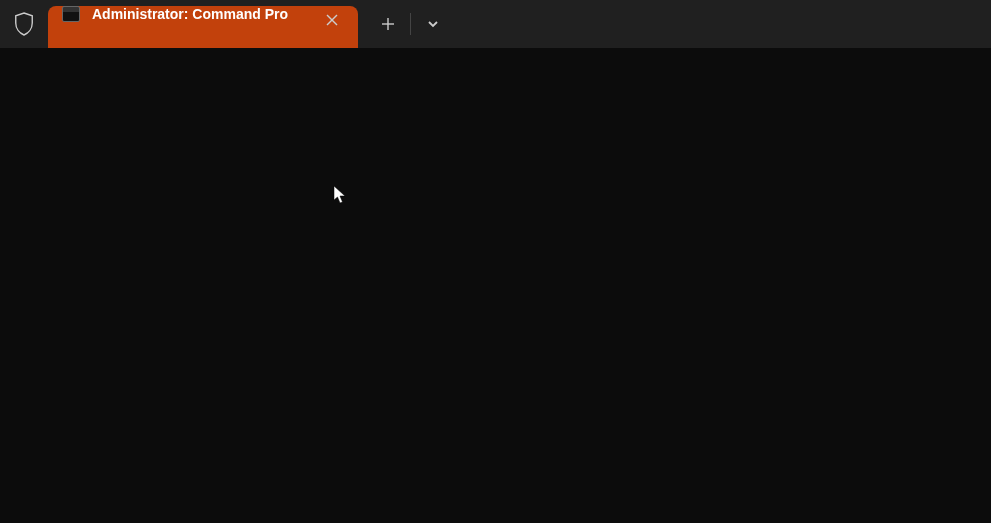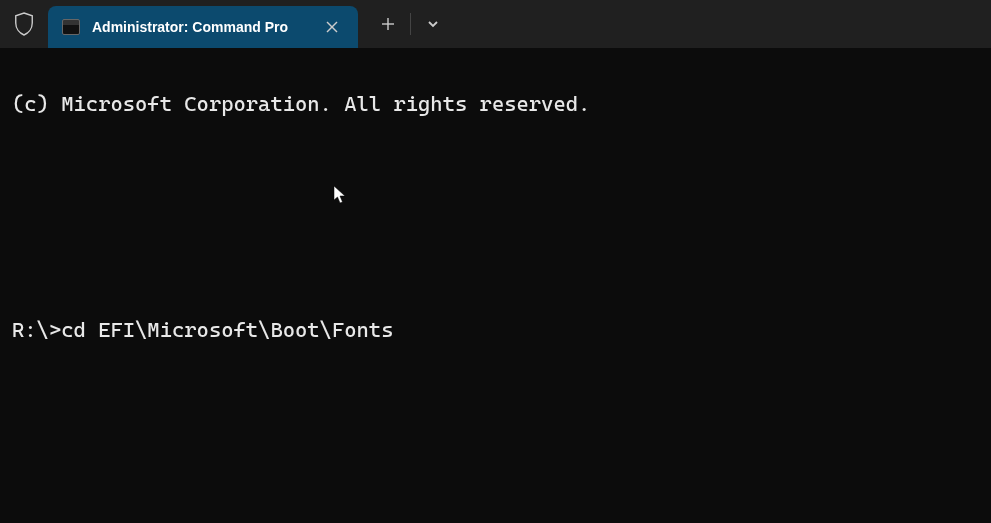--- a/index.html
+++ b/index.html
@@ -24,23 +24,23 @@
       justify-content: center;
     }
     .shield-icon {
       width: 22px;
       height: 26px;
       stroke: #cccccc;
       stroke-width: 1.5;
       fill: none;
     }
     .tab {
-      background: #0c4a6e;
+      background: #c2410c;
       display: flex;
-      align-items: center;
+      align-items: flex-start;
       padding: 0 12px 0 14px;
       gap: 12px;
       border-top-left-radius: 8px;
       border-top-right-radius: 8px;
       margin-top: 6px;
       height: 42px;
       min-width: 310px;
     }
     .tab-appicon {
       width: 18px;
@@ -159,25 +159,23 @@
     <div class="divider"></div>
     <div class="action-btn chevron">
       <svg viewBox="0 0 12 12">
         <polyline points="2,4 6,8 10,4"></polyline>
       </svg>
     </div>
   </div>
 </div>
 
 <div class="terminal">
-<span class="line">(c) Microsoft Corporation. All rights reserved.</span>
 <div class="blank"></div>
 <div class="blank"></div>
 <div class="blank"></div>
-<span class="line">R:\&gt;cd EFI\Microsoft\Boot\Fonts</span>
 
 
 
 <div class="cursor-pointer">
   <svg viewBox="0 0 14 20">
     <path d="M1 1 L1 15 L4.5 12 L7 18 L9.5 17 L7 11 L12 11 Z"></path>
   </svg>
 </div>
 </div>
 

